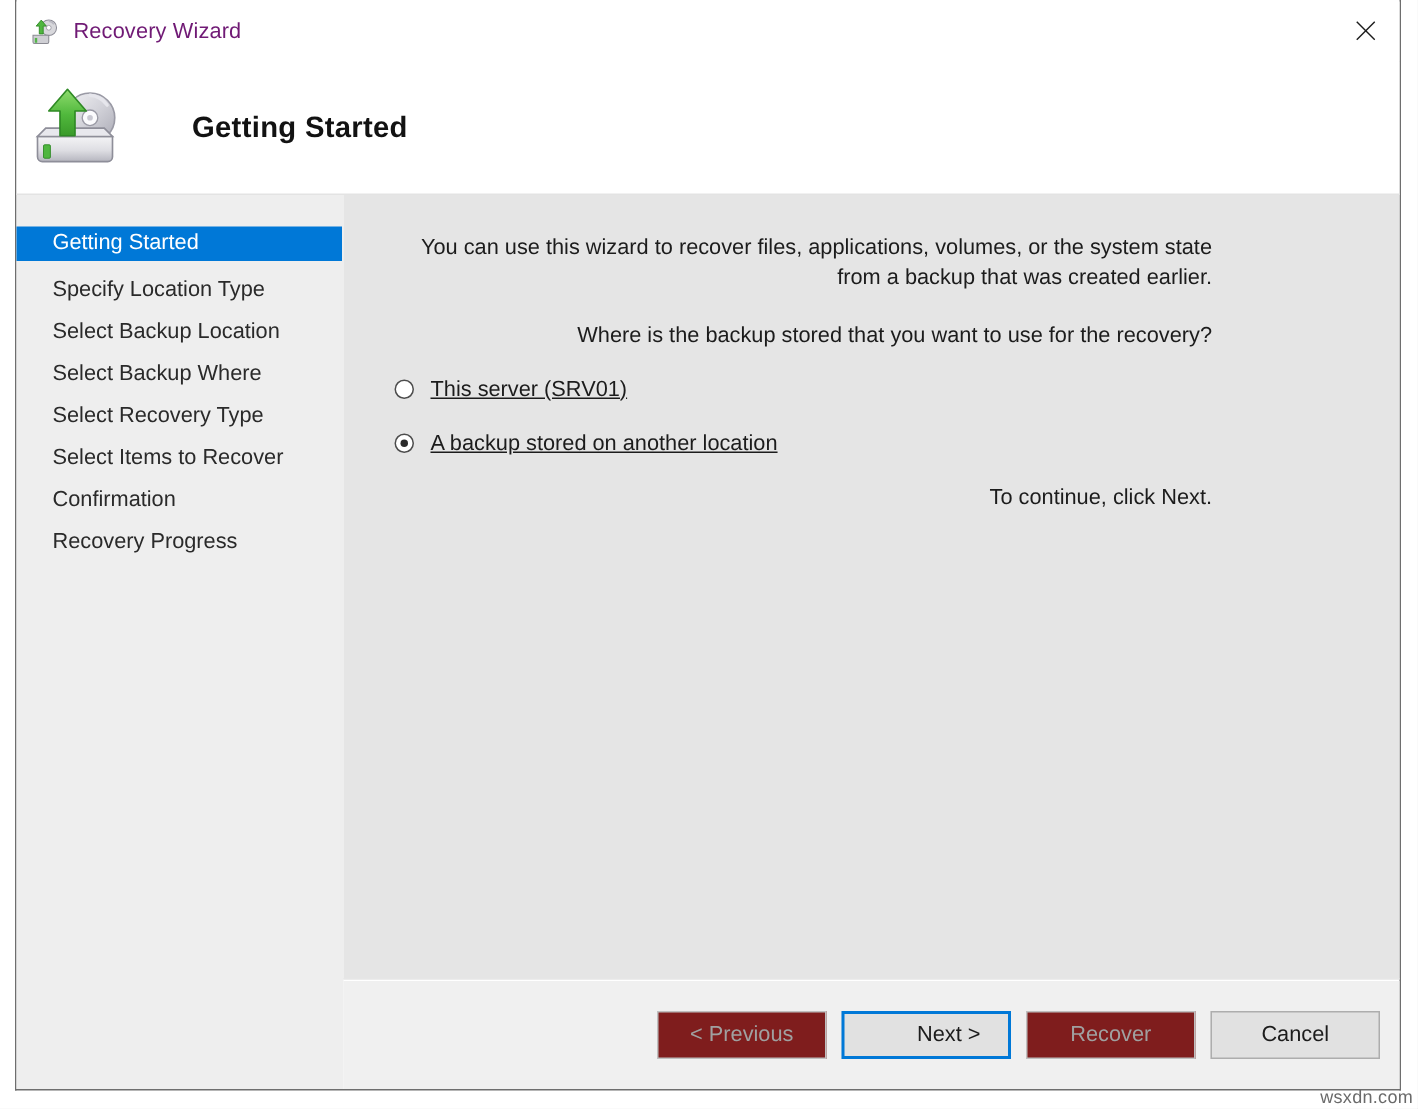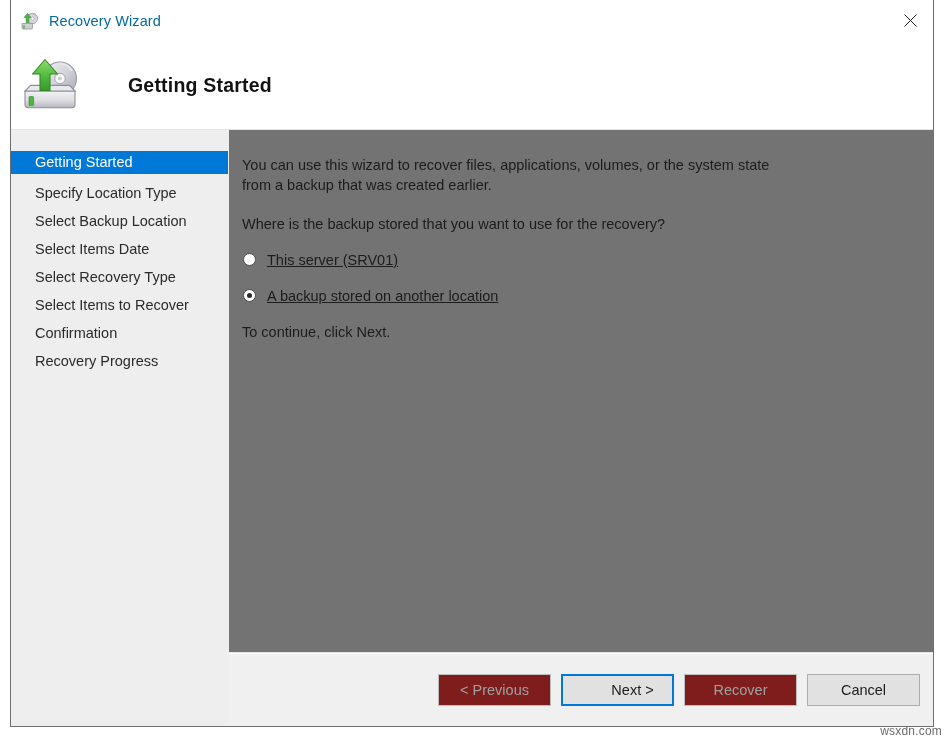--- a/index.html
+++ b/index.html
@@ -48,21 +48,21 @@
   .title-icon {
     width: 20px;
     height: 20px;
     margin-left: 9px;
     position: relative;
     flex: 0 0 auto;
   }
   .title-text {
     margin-left: 9px;
     font-size: 14.5px;
-    color: #0369a1;
+    color: #701a75;
     letter-spacing: .1px;
     white-space: nowrap;
   }
   .close-btn {
     position: absolute;
     right: 0px;
     top: 0px;
     width: 46px;
     height: 39px;
     display: flex;
@@ -129,24 +129,25 @@
     line-height: 23px;
     margin-bottom: 5px;
   }
 
   .content {
     position: absolute;
     left: 229px;
     top: 130px;
     width: 704px;
     height: 523px;
-    background: #737373;
+    background: #e5e5e5;
     box-sizing: border-box;
     border-bottom: 1px solid #e6e6e6;
-    padding: 26px 22px 0 13px;
+    padding: 26px 22px 0 33px;
+    text-align: right;
   }
   .para {
     font-size: 14.5px;
     color: #1c1c1c;
     line-height: 19.5px;
     max-width: 546px;
   }
   .para.q { margin-top: 20px; }
   .para.tail { margin-top: 19px; }
 
@@ -295,21 +296,21 @@
         <path d="M21 36.5 l0 -16.5 l-7.5 0 l12.5 -14.5 l12.5 14.5 l-7.5 0 l0 16.5 z" fill="url(#arrowG)" stroke="#2f8a25" stroke-width="1.1" stroke-linejoin="round"></path>
       </svg>
     </span>
     <span class="header-title">Getting Started</span>
   </div>
 
   <div class="sidebar">
     <div class="nav-item selected">Getting Started</div>
     <div class="nav-item">Specify Location Type</div>
     <div class="nav-item">Select Backup Location</div>
-    <div class="nav-item">Select Items Date</div>
+    <div class="nav-item">Select Backup Where</div>
     <div class="nav-item">Select Recovery Type</div>
     <div class="nav-item">Select Items to Recover</div>
     <div class="nav-item">Confirmation</div>
     <div class="nav-item">Recovery Progress</div>
   </div>
 
   <div class="content">
     <div class="para">You can use this wizard to recover files, applications, volumes, or the system state from a backup that was created earlier.</div>
     <div class="para q">Where is the backup stored that you want to use for the recovery?</div>
 

